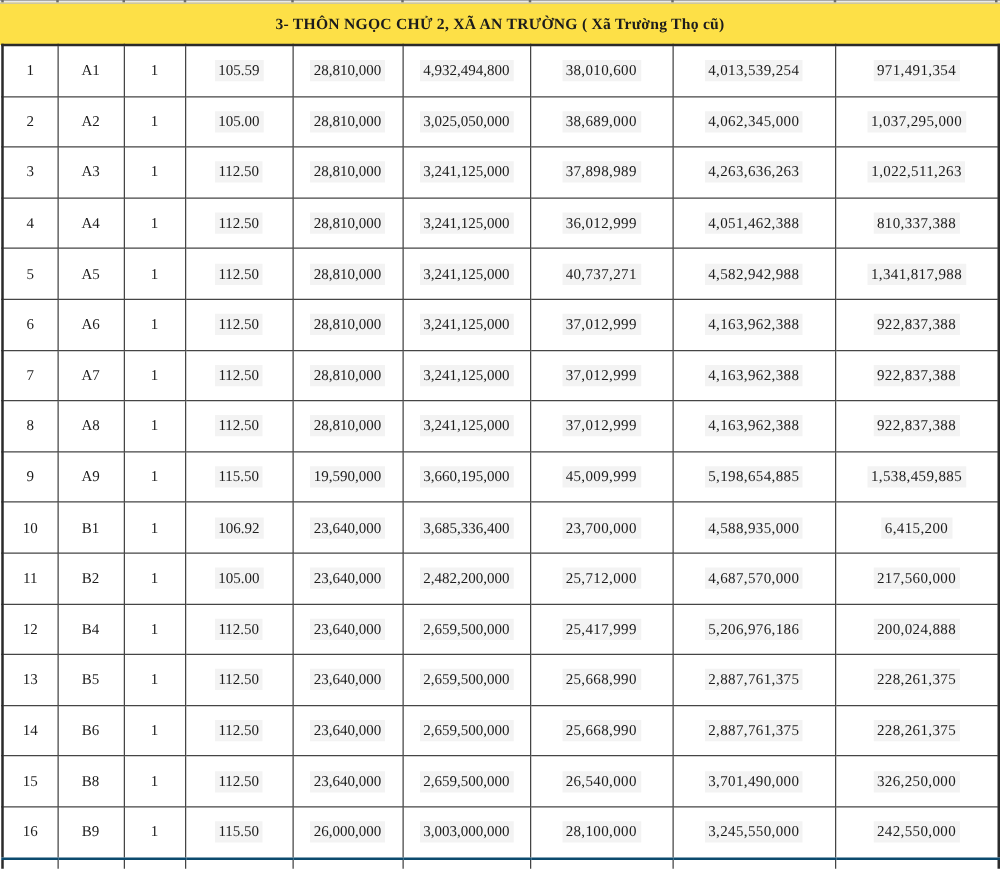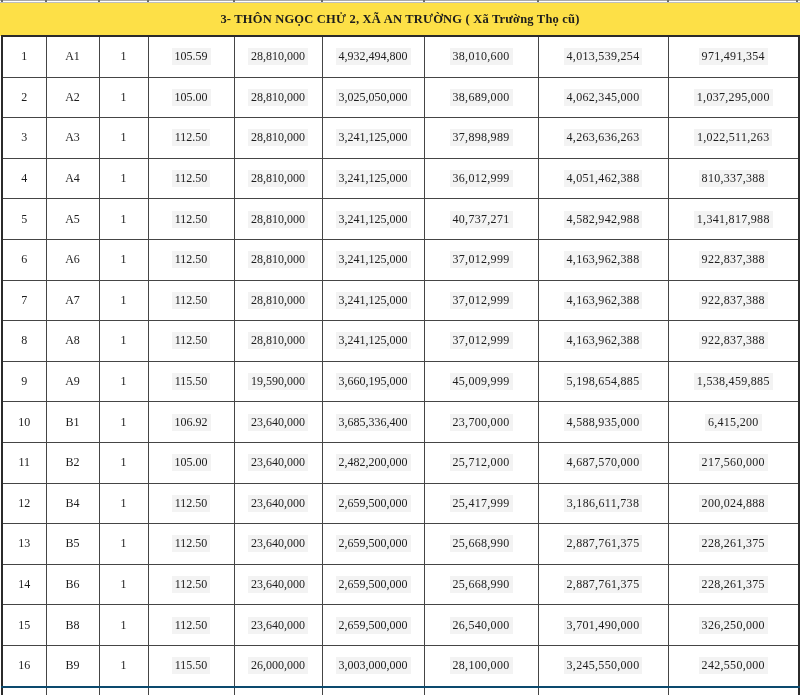--- a/index.html
+++ b/index.html
@@ -215,21 +215,21 @@
           <td class="c9"><span class="val">217,560,000</span></td>
         </tr>
         <tr>
           <td class="c1"><span class="val">12</span></td>
           <td class="c2"><span class="val">B4</span></td>
           <td class="c3"><span class="val">1</span></td>
           <td class="c4"><span class="val">112.50</span></td>
           <td class="c5"><span class="val">23,640,000</span></td>
           <td class="c6"><span class="val">2,659,500,000</span></td>
           <td class="c7"><span class="val">25,417,999</span></td>
-          <td class="c8"><span class="val">3,186,611,738</span></td>
+          <td class="c8"><span class="val">5,206,976,186</span></td>
           <td class="c9"><span class="val">200,024,888</span></td>
         </tr>
         <tr>
           <td class="c1"><span class="val">13</span></td>
           <td class="c2"><span class="val">B5</span></td>
           <td class="c3"><span class="val">1</span></td>
           <td class="c4"><span class="val">112.50</span></td>
           <td class="c5"><span class="val">23,640,000</span></td>
           <td class="c6"><span class="val">2,659,500,000</span></td>
           <td class="c7"><span class="val">25,668,990</span></td>

